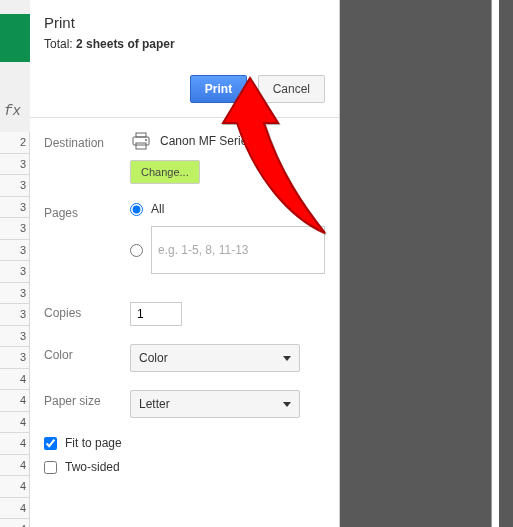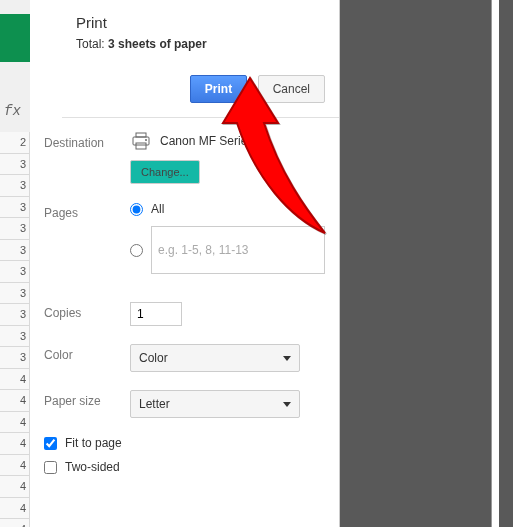--- a/index.html
+++ b/index.html
@@ -5,38 +5,38 @@
   * { box-sizing: border-box; margin: 0; padding: 0; font-family: Arial, sans-serif; }
   body { width: 513px; height: 527px; overflow: hidden; background: #5a5a5a; position: relative; }
   
   .bg-sheet-header { position: absolute; top: 0; left: 0; width: 30px; height: 100%; background: #f0f0f0; }
   .bg-green-bar { position: absolute; top: 14px; left: 0; width: 30px; height: 48px; background: #0d904f; }
   .bg-fx { position: absolute; top: 103px; left: 4px; font-style: italic; font-family: Liberation Mono, monospace; font-size: 14px; color: #666; }
   .bg-row-nums { position: absolute; top: 132px; left: 0; width: 30px; }
   .bg-row-nums div { height: 21.5px; text-align: right; padding-right: 3px; font-size: 11px; color: #555; border-bottom: 1px solid #d9d9d9; border-right: 1px solid #d9d9d9; background: #f8f8f8; line-height: 21.5px; }
   
   .print-dialog { position: absolute; top: 0; left: 30px; width: 310px; height: 527px; background: #fff; border-right: 1px solid #ccc; }
-  .pd-header { padding: 14px 14px 14px 14px; border-bottom: 1px solid #e0e0e0; margin-left: 32px; }
+  .pd-header { padding: 14px 14px 14px 14px; border-bottom: 1px solid #e0e0e0; }
   .pd-title { font-size: 15px; color: #333; margin-bottom: 6px; }
   .pd-total { font-size: 12px; color: #333; }
   .pd-total b { font-weight: bold; }
   .pd-actions { text-align: right; margin-top: 24px; }
   .btn { display: inline-block; padding: 6px 14px; font-size: 12px; border-radius: 2px; cursor: pointer; margin-left: 6px; }
   .btn-primary { background: linear-gradient(#5b9dff, #3c7ae4); color: #fff; border: 1px solid #2e65c9; font-weight: bold; }
   .btn-secondary { background: #f5f5f5; color: #444; border: 1px solid #ccc; text-align: right; }
   
   .pd-body { padding: 14px; font-size: 12px; color: #666; }
   .pd-row { display: flex; align-items: flex-start; margin-bottom: 18px; }
   .pd-label { width: 86px; flex-shrink: 0; padding-top: 4px; color: #777; }
   .pd-controls { flex: 1; }
   
   .dest-row { display: flex; align-items: center; margin-bottom: 10px; }
   .printer-icon { width: 22px; height: 18px; margin-right: 8px; display: inline-flex; align-items: center; justify-content: center; }
   .printer-name { color: #333; font-size: 12px; }
-  .change-btn { background: #14b8a6; border: 1px solid #ccc; padding: 5px 10px; font-size: 11px; color: #444; border-radius: 2px; cursor: pointer; }
+  .change-btn { background: #bef264; border: 1px solid #ccc; padding: 5px 10px; font-size: 11px; color: #444; border-radius: 2px; cursor: pointer; }
   
   .radio-row { display: flex; align-items: center; margin-bottom: 10px; }
   .radio-row input[type="radio"] { margin-right: 8px; }
   .radio-label { color: #333; }
   .range-input { flex: 1; padding: 16px 6px; border: 1px solid #ccc; font-size: 12px; color: #333; }
   .range-input::placeholder { color: #aaa; }
   
   .copies-input { width: 52px; padding: 4px 6px; border: 1px solid #ccc; font-size: 12px; }
   
   .select-wrap { position: relative; width: 170px; }
@@ -81,21 +81,21 @@
     <div>4</div>
   </div>
 
 <div class="dark-strip"></div>
 <div class="white-edge"></div>
 
 <div class="print-dialog">
   <div class="pd-header">
     <div class="pd-title">Print</div>
     <div class="pd-total">
-      <span>Total: </span><b>3 sheets of paper</b>
+      <span>Total: </span><b>2 sheets of paper</b>
     </div>
     <div class="pd-actions">
       <button class="btn btn-primary">Print</button>
       <button class="btn btn-secondary">Cancel</button>
     </div>
   </div>
 
   <div class="pd-body">
 
     <div class="pd-row">

